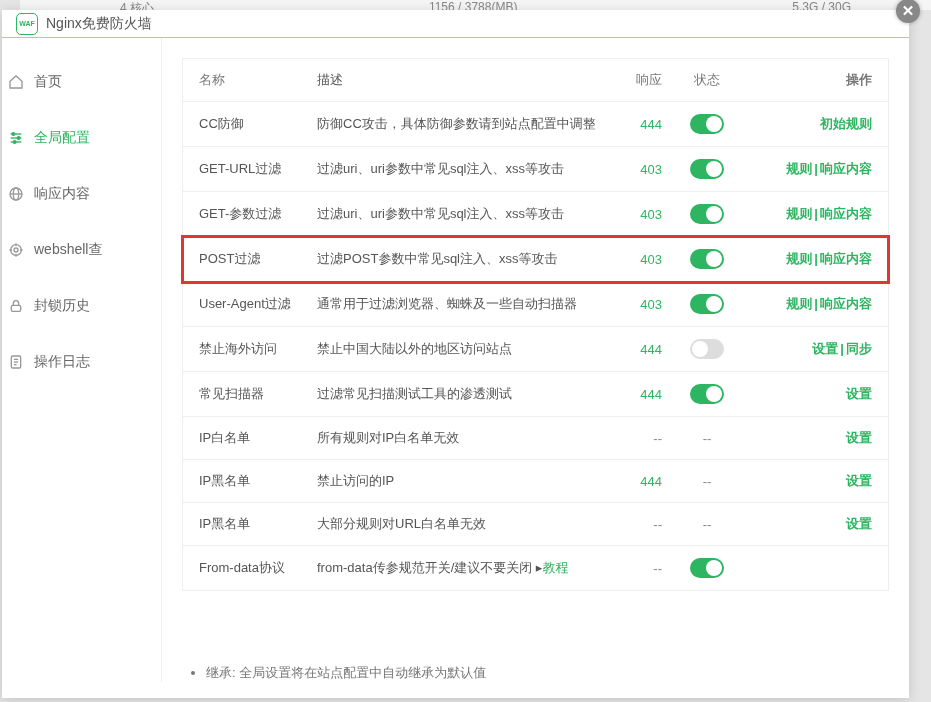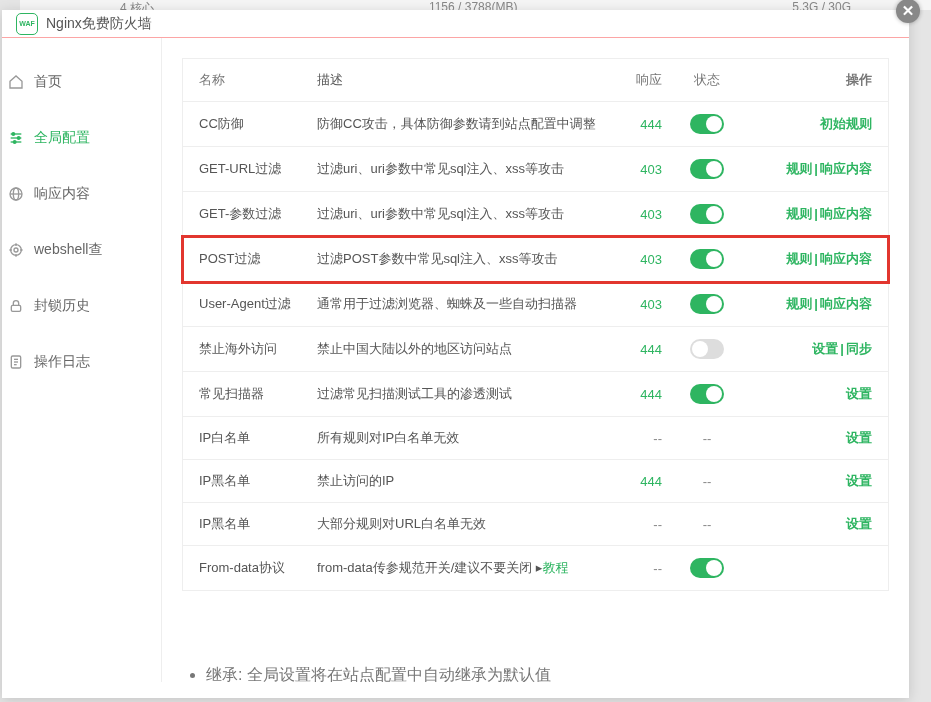--- a/index.html
+++ b/index.html
@@ -158,21 +158,21 @@
   outline: 3px solid #e2362f;
   outline-offset: -1px;
 }
 .link-inline { color: #2eb561; cursor: pointer; }
 .notes {
   margin-top: 70px;
   padding: 0 10px;
 }
 .notes li {
   color: #777;
-  font-size: 16px;
+  font-size: 13px;
   line-height: 1.8;
   margin-left: 14px;
   list-style: disc;
 }
 .status-dash { color: #888; }
 svg { width: 16px; height: 16px; }
 </style>
 </head>
 <body>
 

